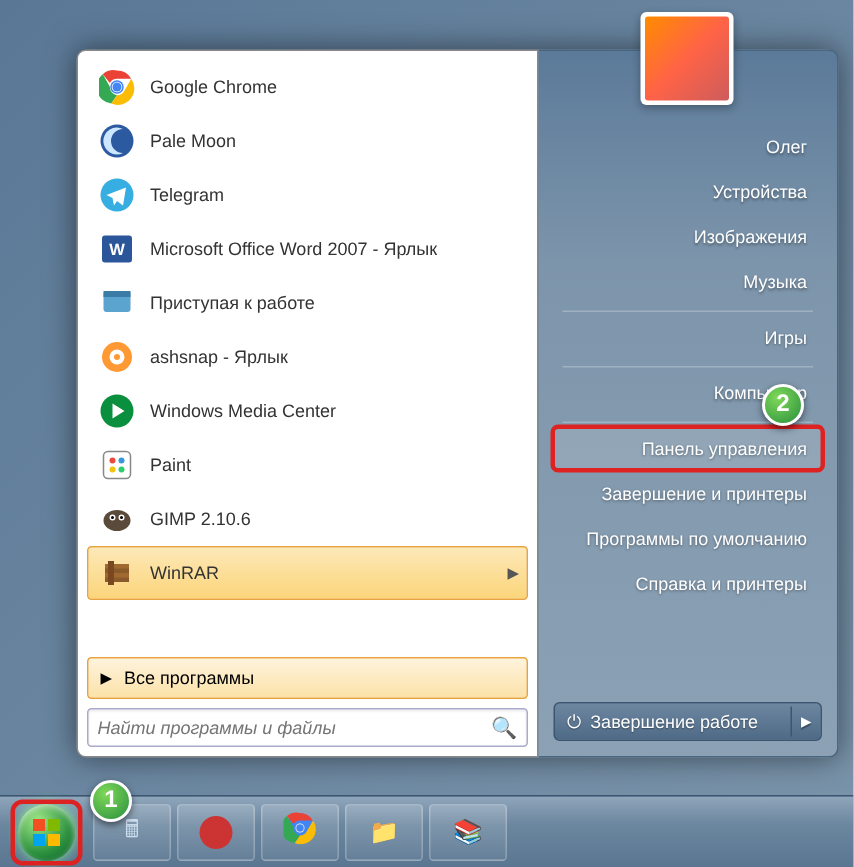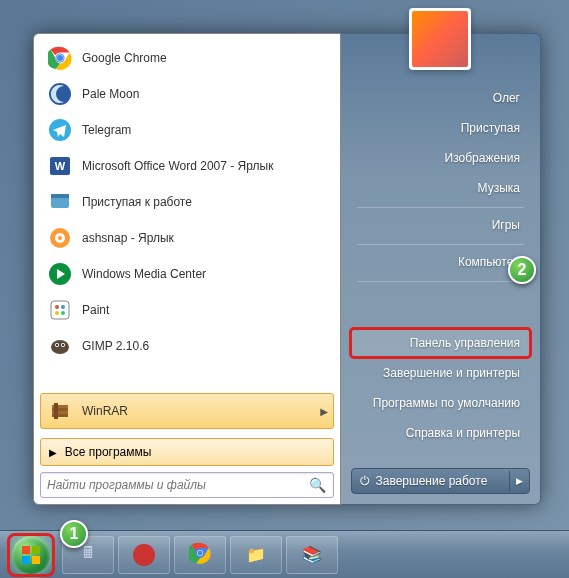--- a/index.html
+++ b/index.html
@@ -1,41 +1,41 @@
 <!DOCTYPE html>
 <html><head>
 <meta charset="utf-8">
 <style>
 * { margin: 0; padding: 0; box-sizing: border-box; font-family: "Segoe UI", Tahoma, sans-serif; }
 body { width: 569px; height: 578px; background: linear-gradient(135deg, #5a7896, #7a94aa); overflow: hidden; position: relative; }
 
-.start-menu { position: absolute; left: 33px; top: 33px; width: 508px; height: 472px; display: flex; border-radius: 8px; box-shadow: 0 0 20px rgba(0,0,0,0.5); overflow: visible; }
+.start-menu { position: absolute; left: 51px; top: 33px; width: 508px; height: 472px; display: flex; border-radius: 8px; box-shadow: 0 0 20px rgba(0,0,0,0.5); overflow: visible; }
 
 .left-panel { width: 308px; background: #fff; border-radius: 6px 0 0 6px; display: flex; flex-direction: column; padding: 6px; border: 1px solid #888; }
 
 .app-list { flex: 1; overflow: hidden; }
 .app-item { display: flex; align-items: center; padding: 4px 6px; font-size: 12px; color: #333; cursor: pointer; border-radius: 3px; gap: 8px; height: 36px; }
-.app-item.highlighted { background: linear-gradient(#fde8b8, #fbd57a); border: 1px solid #e8a33d; padding: 3px 5px; margin-top: 29px; }
+.app-item.highlighted { background: linear-gradient(#fde8b8, #fbd57a); border: 1px solid #e8a33d; padding: 3px 5px; }
 .app-item .arrow { margin-left: auto; color: #555; font-size: 10px; }
 
 .icon-box { width: 28px; height: 28px; display: flex; align-items: center; justify-content: center; border-radius: 4px; flex-shrink: 0; }
 
 .all-programs { display: flex; align-items: center; padding: 6px 8px; font-size: 12px; cursor: pointer; border-top: 1px solid #e8e8e8; gap: 8px; background: linear-gradient(#fef3dd, #fce2a8); border: 1px solid #e8a33d; border-radius: 3px; margin-top: 4px; }
 
 .search-box { margin-top: 6px; display: flex; align-items: center; border: 1px solid #aac; border-radius: 3px; padding: 4px 6px; background: #fff; box-shadow: inset 0 1px 2px rgba(0,0,0,0.1); }
 .search-box input { flex: 1; border: none; outline: none; font-size: 12px; font-style: italic; color: #14532d; background: transparent; }
 
 .right-panel { width: 200px; background: linear-gradient(180deg, #5b7a99, #7d95ab 30%, #8ca1b4); border-radius: 0 6px 6px 0; padding: 8px 10px 10px; position: relative; border: 1px solid #4a6580; border-left: none; display: flex; flex-direction: column; }
 
 .avatar-frame { width: 62px; height: 62px; background: #fff; border-radius: 4px; padding: 3px; position: absolute; top: -26px; left: 68px; box-shadow: 0 2px 6px rgba(0,0,0,0.3); }
 .avatar-img { width: 100%; height: 100%; background: linear-gradient(135deg, #ff8c00, #ff6347, #cd5c5c); border-radius: 2px; }
 
 .right-list { margin-top: 42px; display: flex; flex-direction: column; flex: 1; text-align: right; }
 .right-item { color: #fff; font-size: 12px; padding: 7px 10px; cursor: pointer; border-radius: 3px; text-shadow: 0 1px 2px rgba(0,0,0,0.4); margin-bottom: 2px; position: relative; }
-.right-item.selected { outline: 3px solid #d22; outline-offset: -1px; background: rgba(255,255,255,0.12); margin-top: 44px; }
+.right-item.selected { outline: 3px solid #d22; outline-offset: -1px; background: rgba(255,255,255,0.12); }
 .sep { height: 1px; background: rgba(255,255,255,0.25); margin: 3px 6px; }
 
 .shutdown { margin-top: auto; display: flex; align-items: center; background: linear-gradient(#6d87a1, #4f6a86); border: 1px solid #3d5570; border-radius: 4px; color: #fff; font-size: 12px; cursor: pointer; text-shadow: 0 1px 1px rgba(0,0,0,0.4); }
 .shutdown-main { flex: 1; padding: 5px 8px; display: flex; align-items: center; gap: 6px; }
 .shutdown-arrow { padding: 5px 6px; border-left: 1px solid #3d5570; font-size: 9px; }
 
 .taskbar { position: absolute; left: 0; right: 0; bottom: 0; height: 48px; background: linear-gradient(180deg, #8fa6bb, #6b869f 40%, #5a7691); border-top: 1px solid #3d5570; display: flex; align-items: center; padding-left: 4px; gap: 4px; }
 
 .start-orb { width: 54px; height: 44px; position: relative; display: flex; align-items: center; justify-content: center; }
 .orb-ring { position: absolute; width: 48px; height: 44px; border: 3px solid #d22; border-radius: 8px; }
@@ -167,21 +167,21 @@
       <input placeholder="Найти программы и файлы" style="">
       <span style="color:#557;font-size:14px">🔍</span>
     </div>
   </div>
   <div class="right-panel">
     <div class="avatar-frame">
         <div class="avatar-img"></div>
       </div>
     <div class="right-list" id="right-list">
         <div class="right-item">Олег</div>
-        <div class="right-item">Приступая</div>
+        <div class="right-item">Устройства</div>
         <div class="right-item">Изображения</div>
         <div class="right-item">Музыка</div>
         <div class="sep"></div>
         <div class="right-item">Игры</div>
         <div class="sep"></div>
         <div class="right-item">Компьютер</div>
         <div class="sep"></div>
         <div class="right-item selected">Панель управления</div>
         <div class="right-item">Завершение и принтеры</div>
         <div class="right-item">Программы по умолчанию</div>

